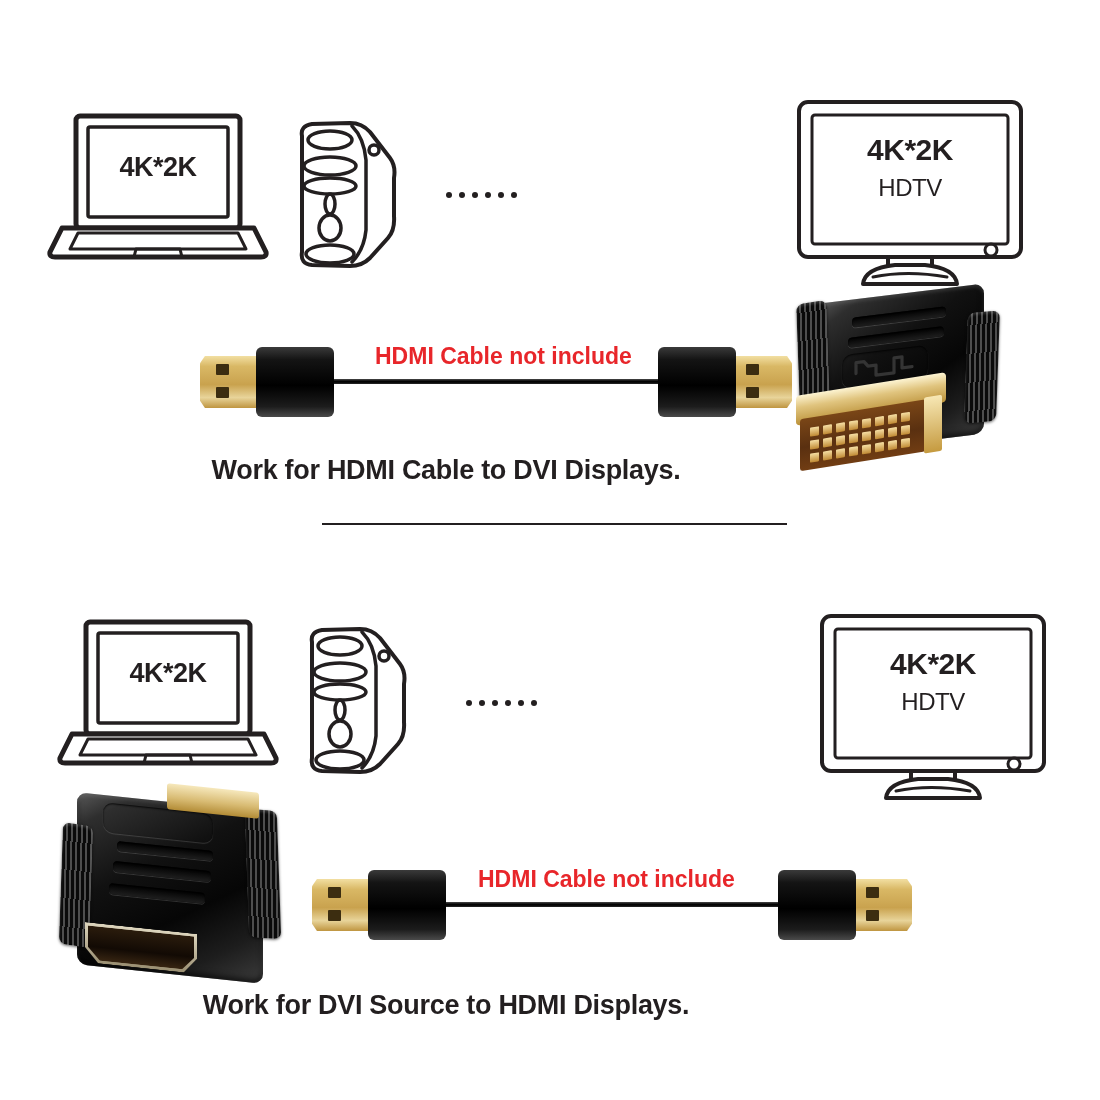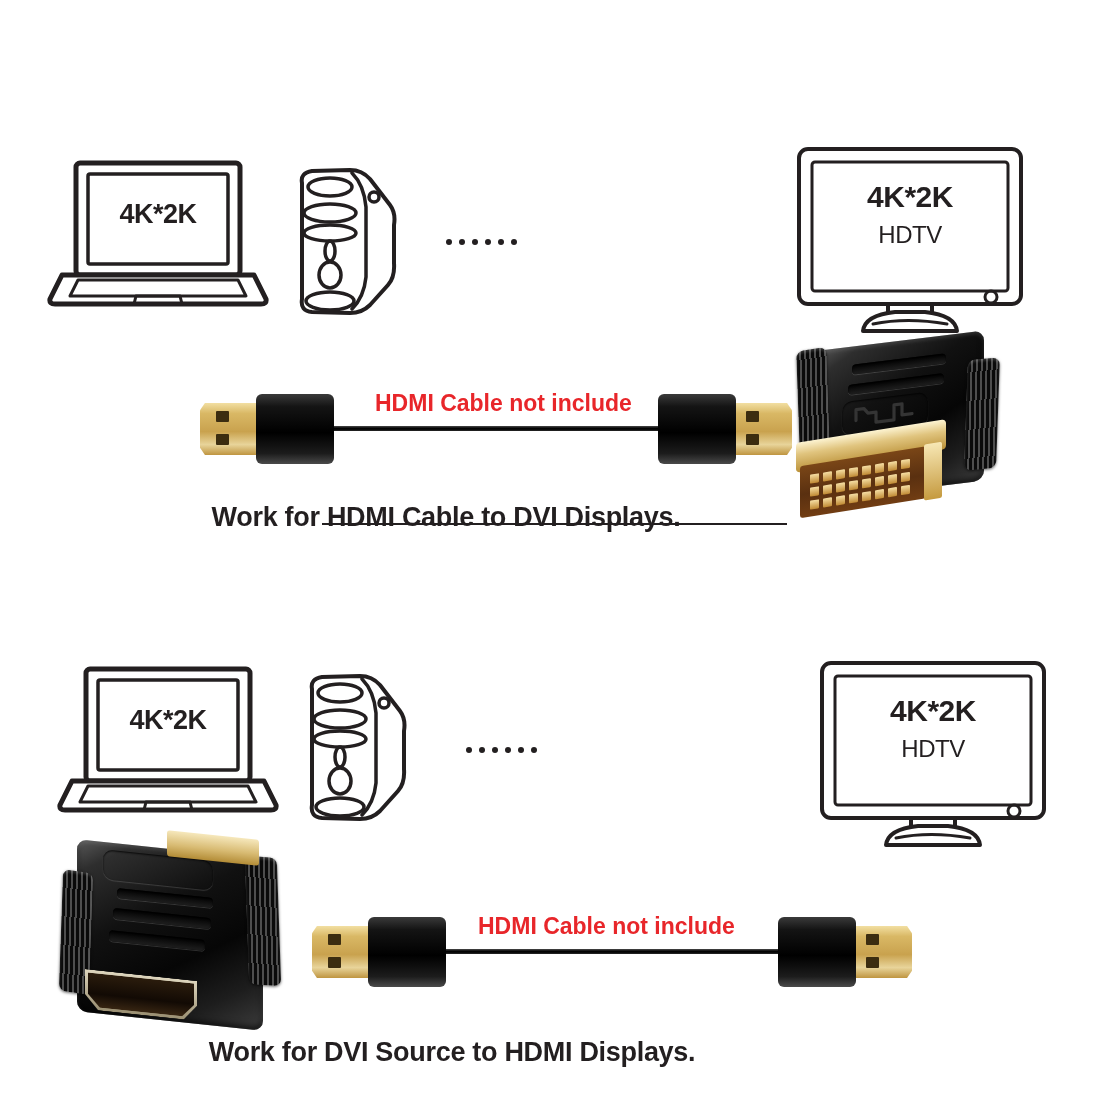--- a/index.html
+++ b/index.html
@@ -1,18 +1,18 @@
 <!DOCTYPE html>
 <html><head>
 <meta charset="utf-8">
 <style>
   html,body{margin:0;padding:0;background:#ffffff;}
   body{width:1100px;height:1100px;position:relative;overflow:hidden;
        font-family:"Liberation Sans",sans-serif;-webkit-font-smoothing:antialiased;}
-  .panel{position:absolute;left:0;width:892px;margin-top:47px;}
+  .panel{position:absolute;left:0;width:892px;}
   #panel-top{top:0;height:550px;}
   #panel-bottom{top:550px;height:550px;}
 
   
   .device{position:absolute;}
   .device svg{display:block;overflow:visible;}
   .outline{fill:#ffffff;stroke:#231f20;stroke-linejoin:round;stroke-linecap:round;}
   .noline{fill:none;stroke:#231f20;stroke-linecap:round;stroke-linejoin:round;}
 
   .screen-label{position:absolute;width:100%;text-align:center;color:#231f20;
@@ -277,14 +277,14 @@
       <div class="gold"></div>
       <div class="mold"></div>
     </div>
     <div class="plug right" style="right:0;width:134px;height:70px;">
       <div class="gold"></div>
       <div class="mold"></div>
     </div>
   </div>
   <div class="cable-note" style="left:478px;top:316px;font-size:23px;">HDMI Cable not include</div>
 
-  <div class="caption" style="top:440px;font-size:27px;padding-left:6px;">Work for DVI Source to HDMI Displays.</div>
+  <div class="caption" style="top:440px;font-size:27px;">Work for DVI Source to HDMI Displays.</div>
 </div>
 
 </body></html>

